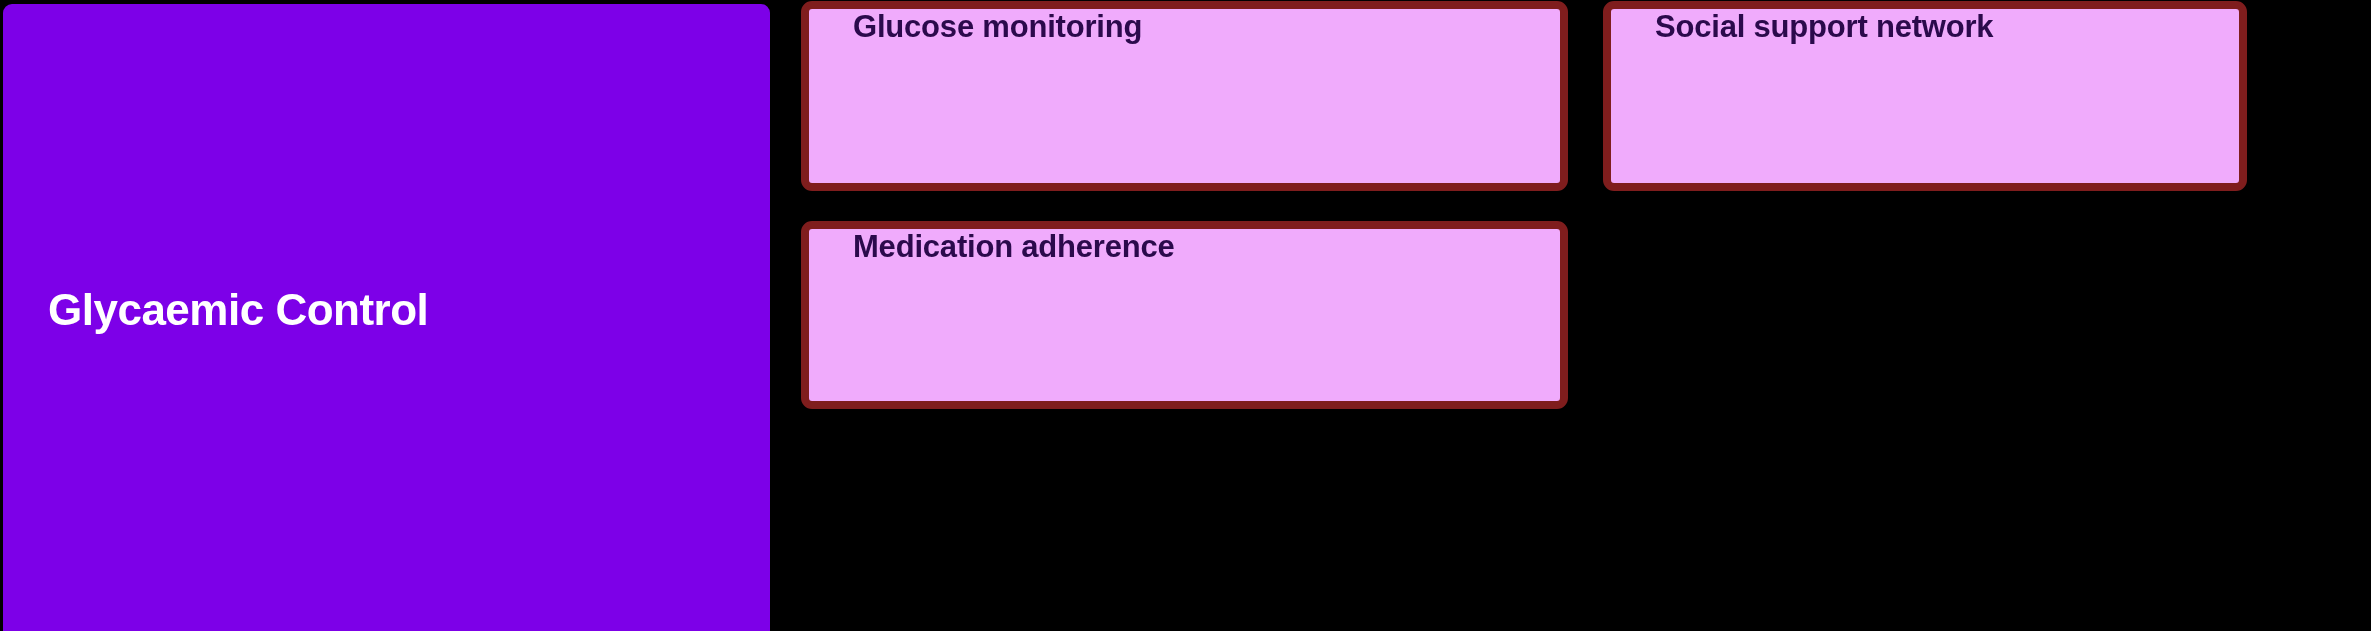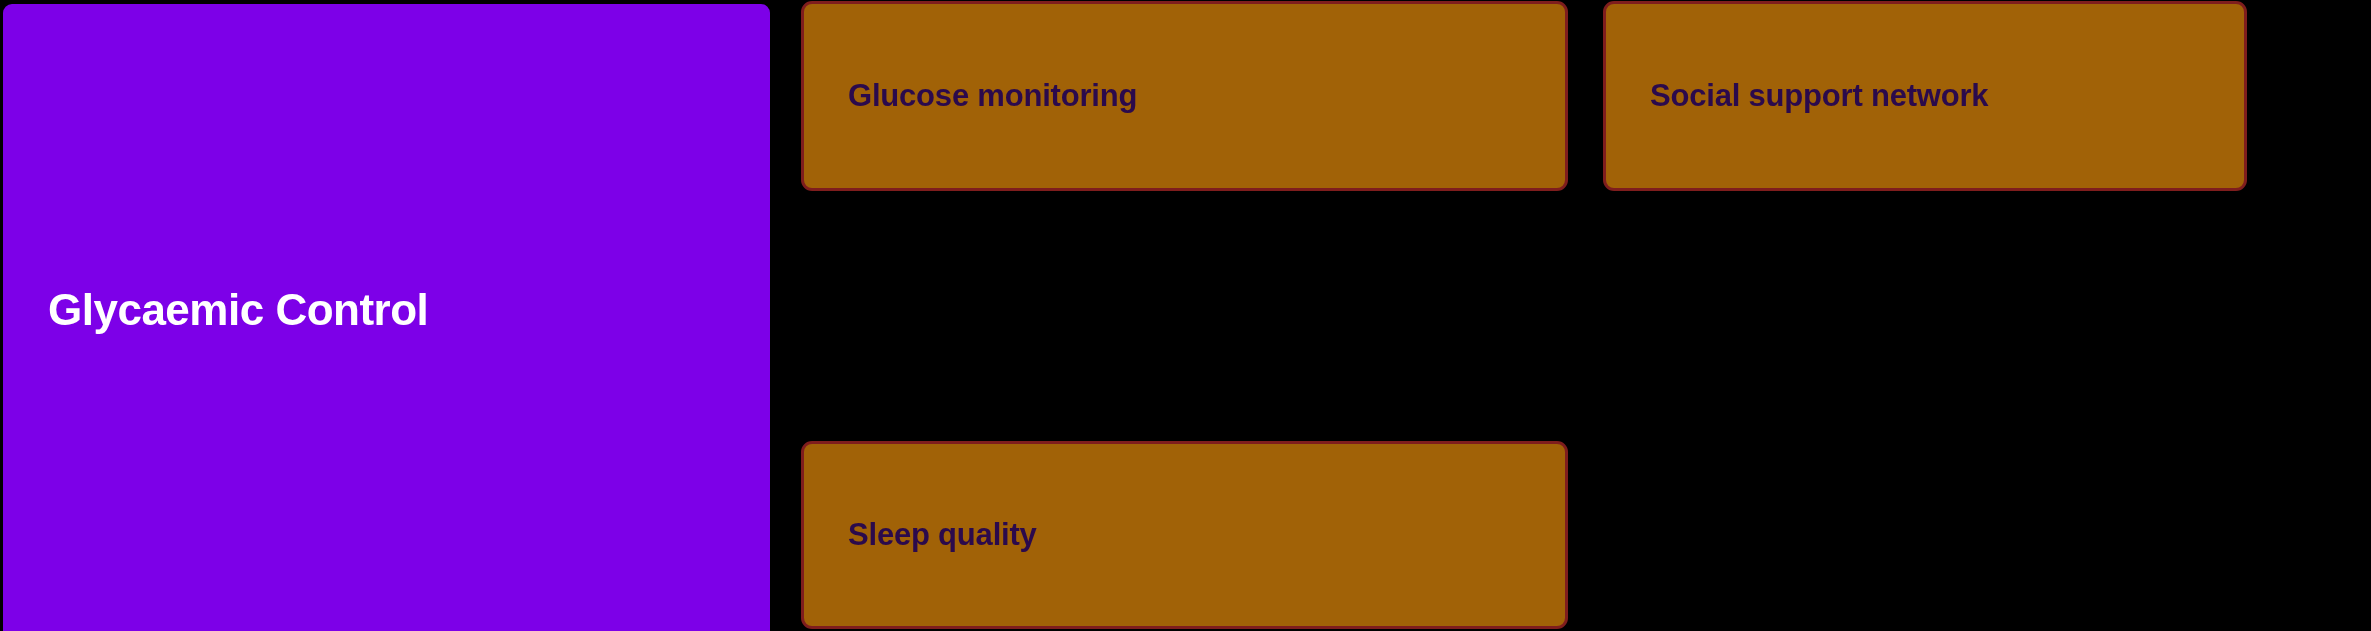--- a/index.html
+++ b/index.html
@@ -52,26 +52,25 @@
   .cards-grid {
     position: absolute;
     left: 801px;
     top: 1px;
     width: 1567px;
     height: 629px;
   }
 
   .factor-card {
     position: absolute;
-    background: #a16207;
-    border: 3px solid #7f1d1d;
+    background: #f0abfc;
+    border: 8px solid #7f1d1d;
     border-radius: 11px;
     box-sizing: border-box;
     display: flex;
-    align-items: center;
     padding-left: 44px;
     overflow: hidden;
   }
   .factor-card .card-label {
     color: #2b0a4c;
     font-size: 31px;
     font-weight: 700;
     letter-spacing: -0.2px;
     line-height: 1.15;
     white-space: nowrap;
@@ -103,22 +102,22 @@
   <div class="cards-grid">
 
     <div class="factor-card col-1 row-1">
       <span class="card-label">Glucose monitoring</span>
     </div>
 
     <div class="factor-card col-2 row-1">
       <span class="card-label">Social support network</span>
     </div>
 
+    <div class="factor-card col-1 row-2">
+      <span class="card-label">Medication adherence</span>
+    </div>
 
 
-    <div class="factor-card col-1 row-3">
-      <span class="card-label">Sleep quality</span>
-    </div>
 
     <div class="empty-cell col-2 row-3"></div>
 
   </div>
 </div>
 
 </body></html>

